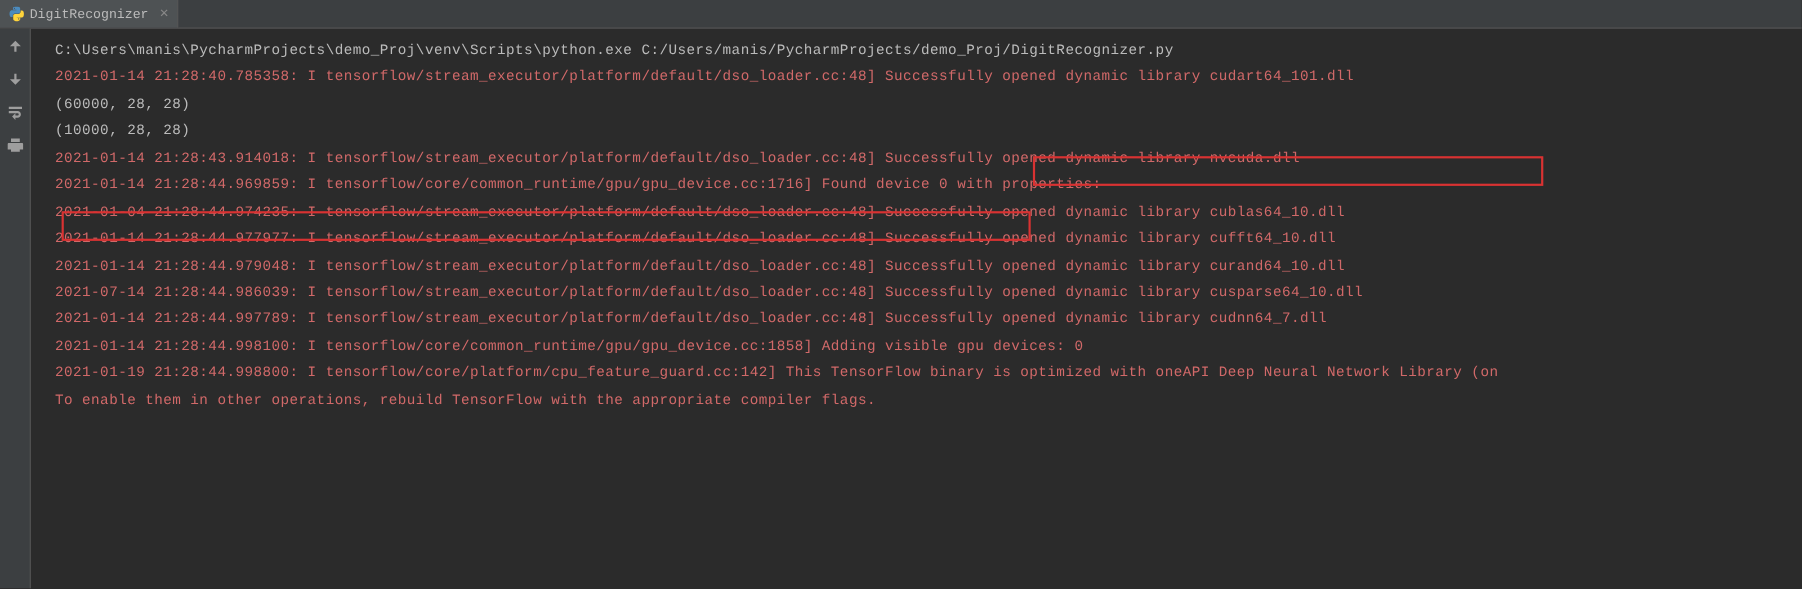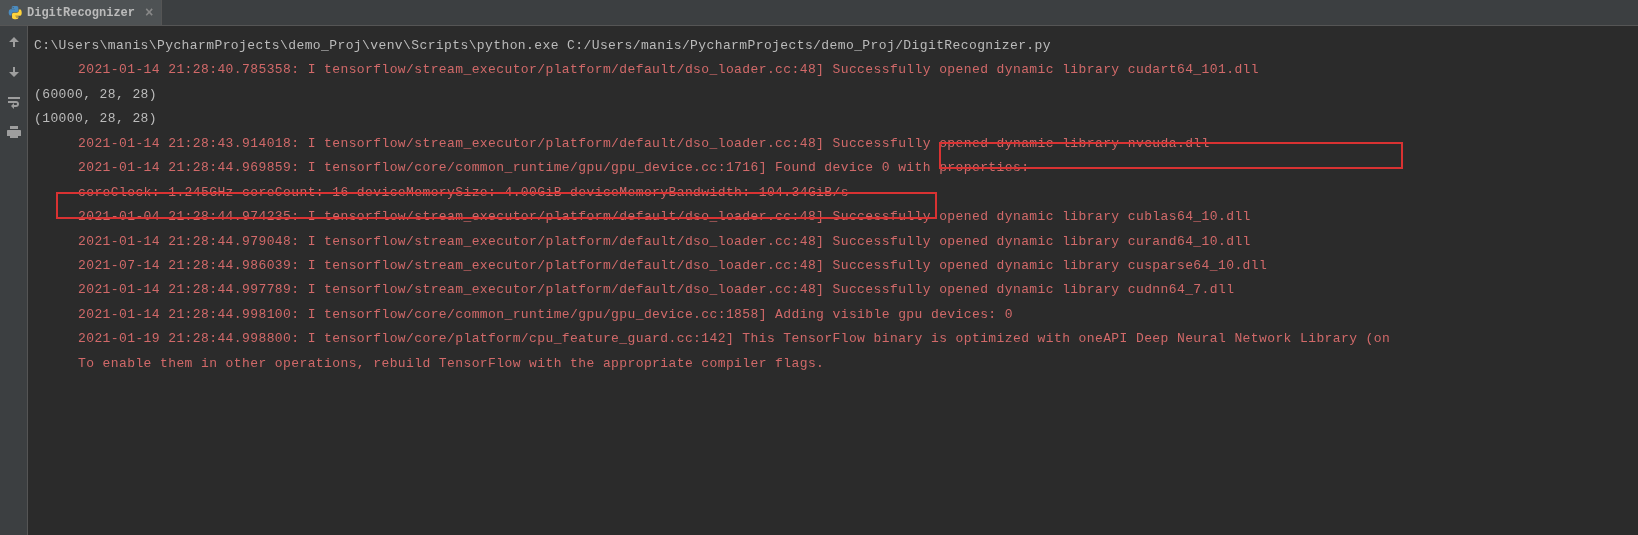--- a/index.html
+++ b/index.html
@@ -24,21 +24,20 @@
     }
     .tab {
       display: flex;
       align-items: center;
       padding: 0 8px;
       height: 100%;
       background-color: #4e5254;
       border-right: 1px solid #555;
       color: #bbb;
       font-size: 12px;
-      font-weight: bold;
     }
     .tab-icon {
       margin-right: 5px;
     }
     .python-icon {
       display: inline-flex;
       align-items: center;
     }
     .close-icon {
       margin-left: 10px;
@@ -61,36 +60,35 @@
       border-right: 1px solid #555;
     }
     .sidebar-icon {
       width: 16px;
       height: 16px;
       fill: #9e9e9e;
       cursor: pointer;
     }
     .console-output {
       flex: 1;
-      padding: 8px 6px;
+      padding: 8px 22px;
       overflow: hidden;
       position: relative;
       line-height: 1.88;
       letter-spacing: 0.4px;
     }
     .line {
       white-space: pre;
       color: #bbb;
     }
     .line-white {
       color: #bbbbbb;
     }
     .line-red {
       color: #d16969;
-      margin-left: 44px;
     }
     .highlight-box {
       position: absolute;
       border: 2px solid #d93232;
       pointer-events: none;
     }
     .highlight-box-1 {
       top: 116px;
       left: 911px;
       width: 464px;
@@ -136,22 +134,22 @@
   </div>
 
   <div class="console-output">
     <div id="console-lines">
         <div class="line line-white">C:\Users\manis\PycharmProjects\demo_Proj\venv\Scripts\python.exe C:/Users/manis/PycharmProjects/demo_Proj/DigitRecognizer.py</div>
         <div class="line line-red">2021-01-14 21:28:40.785358: I tensorflow/stream_executor/platform/default/dso_loader.cc:48] Successfully opened dynamic library cudart64_101.dll</div>
         <div class="line line-white">(60000, 28, 28)</div>
         <div class="line line-white">(10000, 28, 28)</div>
         <div class="line line-red">2021-01-14 21:28:43.914018: I tensorflow/stream_executor/platform/default/dso_loader.cc:48] Successfully opened dynamic library nvcuda.dll</div>
         <div class="line line-red">2021-01-14 21:28:44.969859: I tensorflow/core/common_runtime/gpu/gpu_device.cc:1716] Found device 0 with properties:</div>
-        <div class="line line-red">coreClock: 1.245GHz coreCount: 16 deviceMemorySize: 4.00GiB deviceMemoryBandwidth: 104.34GiB/s</div>
         <div class="line line-red">2021-01-04 21:28:44.974235: I tensorflow/stream_executor/platform/default/dso_loader.cc:48] Successfully opened dynamic library cublas64_10.dll</div>
+        <div class="line line-red">2021-01-14 21:28:44.977977: I tensorflow/stream_executor/platform/default/dso_loader.cc:48] Successfully opened dynamic library cufft64_10.dll</div>
         <div class="line line-red">2021-01-14 21:28:44.979048: I tensorflow/stream_executor/platform/default/dso_loader.cc:48] Successfully opened dynamic library curand64_10.dll</div>
         <div class="line line-red">2021-07-14 21:28:44.986039: I tensorflow/stream_executor/platform/default/dso_loader.cc:48] Successfully opened dynamic library cusparse64_10.dll</div>
         <div class="line line-red">2021-01-14 21:28:44.997789: I tensorflow/stream_executor/platform/default/dso_loader.cc:48] Successfully opened dynamic library cudnn64_7.dll</div>
         <div class="line line-red">2021-01-14 21:28:44.998100: I tensorflow/core/common_runtime/gpu/gpu_device.cc:1858] Adding visible gpu devices: 0</div>
         <div class="line line-red">2021-01-19 21:28:44.998800: I tensorflow/core/platform/cpu_feature_guard.cc:142] This TensorFlow binary is optimized with oneAPI Deep Neural Network Library (on</div>
         <div class="line line-red">To enable them in other operations, rebuild TensorFlow with the appropriate compiler flags.</div>
       </div>
     <div class="highlight-box highlight-box-1"></div>
     <div class="highlight-box highlight-box-2"></div>
   </div>

